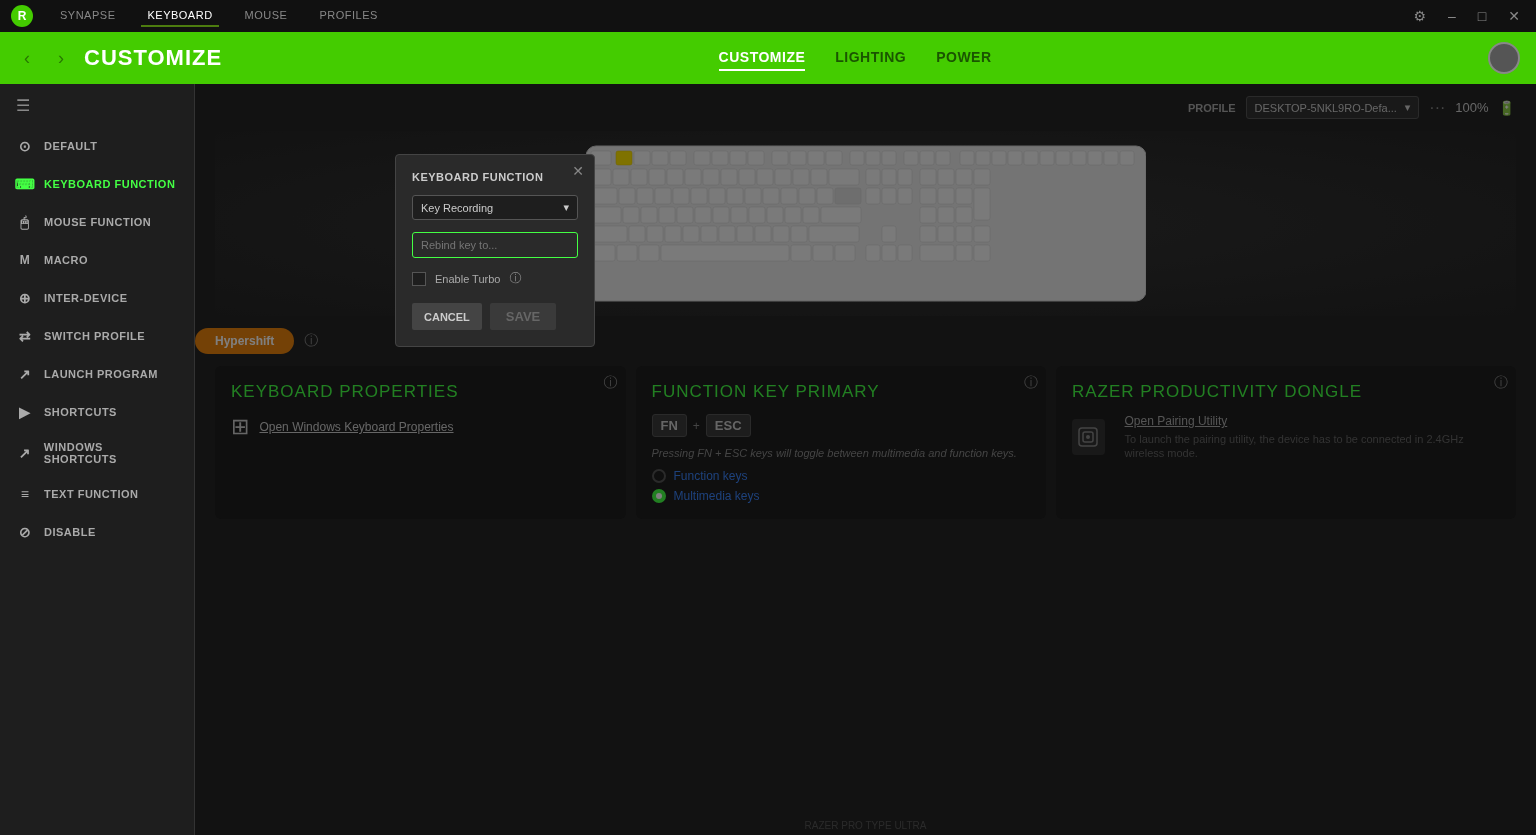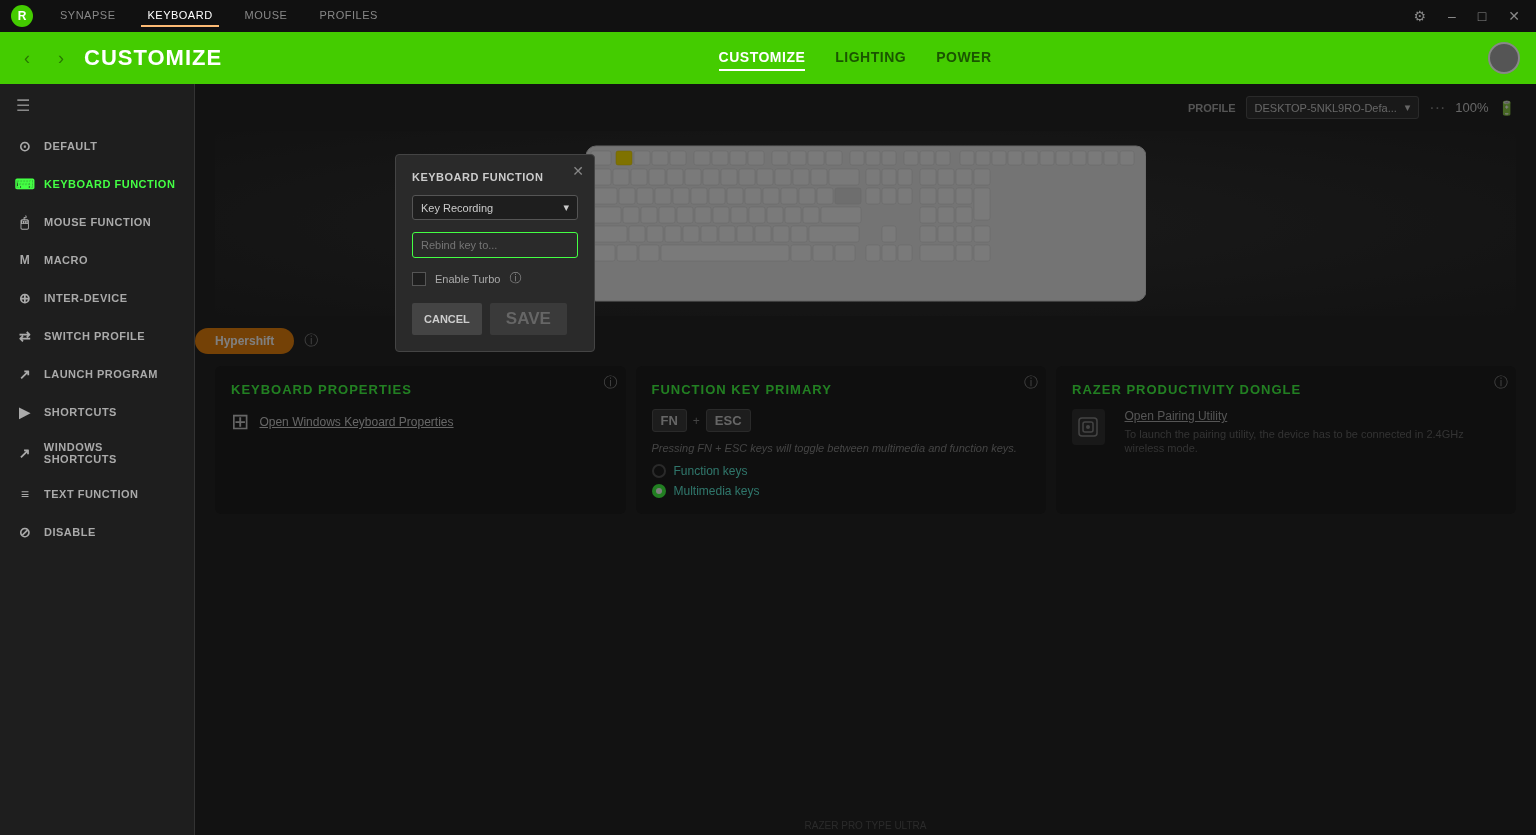--- a/index.html
+++ b/index.html
@@ -7,21 +7,21 @@
 
     
     .title-bar {
       display: flex; align-items: center; background: #111; height: 32px; padding: 0 10px;
       justify-content: space-between;
     }
     .title-bar-left { display: flex; align-items: center; gap: 20px; }
     .title-bar-logo { width: 24px; height: 24px; }
     .title-bar-nav { display: flex; gap: 20px; }
     .nav-item { color: #888; font-size: 11px; font-weight: 400; letter-spacing: 0.5px; cursor: pointer; padding: 4px 6px; }
-    .nav-item.active { color: #fff; border-bottom: 2px solid #fdba74; }
+    .nav-item.active { color: #fff; border-bottom: 2px solid #4d7c0f; }
     .title-bar-right { display: flex; align-items: center; gap: 10px; }
     .title-btn { color: #888; font-size: 14px; cursor: pointer; padding: 2px 6px; }
 
     
     .top-toolbar {
       background: #44cc00; height: 52px; display: flex; align-items: center; padding: 0 16px;
       justify-content: space-between;
     }
     .toolbar-left { display: flex; align-items: center; gap: 12px; }
     .toolbar-nav-btn { color: #1a5500; font-size: 18px; cursor: pointer; padding: 4px 8px; opacity: 0.7; }
@@ -75,30 +75,30 @@
     .hypershift-area { display: flex; justify-content: flex-start; align-items: center; gap: 10px; padding: 12px 0; }
     .hypershift-btn { background: #e8820c; color: #fff; font-size: 12px; font-weight: 700; padding: 6px 20px; border-radius: 20px; cursor: pointer; border: none; }
     .hypershift-info { color: #888; font-size: 14px; cursor: pointer; }
 
     
     .bottom-panels { display: flex; gap: 10px; padding: 0 20px 15px; }
     .panel-card { background: #1e1e1e; border-radius: 6px; padding: 16px; position: relative; }
     .panel-card-left { flex: 1; }
     .panel-card-right { width: 460px; }
     .panel-info-btn { position: absolute; top: 8px; right: 8px; color: #888; font-size: 14px; cursor: pointer; }
-    .panel-title { color: #44ff44; font-size: 13px; font-weight: 700; letter-spacing: 1px; margin-bottom: 12px; }
+    .panel-title { color: #44ff44; font-size: 17px; font-weight: 400; letter-spacing: 1px; margin-bottom: 12px; }
     .panel-row { display: flex; align-items: center; gap: 10px; }
     .panel-windows-icon { font-size: 22px; color: #ccc; }
     .panel-link { color: #ccc; text-decoration: underline; cursor: pointer; font-size: 12px; }
     .function-key-row { display: flex; align-items: center; gap: 6px; margin-bottom: 10px; }
     .key-badge { background: #3a3a3a; border: 1px solid #555; color: #ccc; font-size: 13px; font-weight: 700; padding: 3px 8px; border-radius: 3px; }
     .key-plus { color: #888; font-size: 12px; }
     .panel-desc { color: #888; font-size: 11px; margin-bottom: 10px; font-style: italic; }
     .radio-group { display: flex; flex-direction: column; gap: 6px; }
-    .radio-item { display: flex; align-items: flex-start; gap: 8px; font-size: 12px; color: #5eead4; cursor: pointer; }
+    .radio-item { display: flex; align-items: flex-start; gap: 8px; font-size: 12px; color: #3b82f6; cursor: pointer; }
     .radio-circle { width: 14px; height: 14px; border-radius: 50%; border: 2px solid #555; display: flex; align-items: center; justify-content: center; }
     .radio-circle.active { border-color: #44ff44; background: #44ff44; }
     .radio-circle.active::after { content: ''; width: 6px; height: 6px; border-radius: 50%; background: #fff; }
 
     
     .dongle-icon-wrap { width: 36px; height: 36px; background: #333; border-radius: 4px; display: flex; align-items: center; justify-content: center; font-size: 20px; color: #888; }
     .dongle-link { color: #aaa; text-decoration: underline; font-size: 12px; cursor: pointer; margin-bottom: 4px; display: block; }
     .dongle-desc { color: #666; font-size: 11px; }
 
     
@@ -114,21 +114,21 @@
     }
     .modal-input {
       width: 100%; background: transparent; border: 1px solid #44ff44; color: #888; font-size: 11px; padding: 6px 8px; border-radius: 3px; margin-bottom: 12px; outline: none;
     }
     .modal-checkbox-row { display: flex; align-items: center; gap: 9px; margin-bottom: 16px; }
     .modal-checkbox { width: 14px; height: 14px; border: 1px solid #555; background: #1e1e1e; }
     .modal-checkbox-label { color: #aaa; font-size: 11px; }
     .modal-checkbox-info { color: #888; font-size: 12px; cursor: pointer; }
     .modal-btns { display: flex; gap: 8px; }
     .btn-cancel { background: #444; color: #ccc; border: none; padding: 6px 12px; font-size: 11px; font-weight: 700; border-radius: 2px; cursor: pointer; }
-    .btn-save { background: #3a3a3a; color: #666; border: none; padding: 6px 16px; font-size: 17px; font-weight: 700; border-radius: 2px; cursor: pointer; }
+    .btn-save { background: #3a3a3a; color: #666; border: none; padding: 6px 16px; font-size: 13px; font-weight: 700; border-radius: 2px; cursor: pointer; }
 
     .footer-bar { position: absolute; bottom: 0; width: 100%; text-align: center; color: #555; font-size: 10px; padding: 4px; }
   </style>
 </head>
 <body>
 
 <div class="title-bar">
   <div class="title-bar-left">
     <div class="title-bar-logo">
       <svg viewBox="0 0 24 24" width="24" height="24">
@@ -424,21 +424,21 @@
           <label class="radio-item">
             <div class="radio-circle active"></div>
             <span>Multimedia keys</span>
           </label>
         </div>
       </div>
 
       <div class="panel-card panel-card-right">
         <span class="panel-info-btn">ⓘ</span>
         <div class="panel-title">RAZER PRODUCTIVITY DONGLE</div>
-        <div class="panel-row" style="gap:20px;align-items:flex-start;">
+        <div class="panel-row" style="gap:20px;align-items:center;">
           <div class="dongle-icon-wrap">
             <svg width="22" height="22" viewBox="0 0 22 22">
               <rect x="2" y="2" width="18" height="18" rx="3" fill="none" stroke="#888" stroke-width="1.5"></rect>
               <rect x="6" y="6" width="10" height="10" rx="2" fill="none" stroke="#888" stroke-width="1.5"></rect>
               <circle cx="11" cy="11" r="2" fill="#888"></circle>
             </svg>
           </div>
           <div>
             <a class="dongle-link">Open Pairing Utility</a>
             <span class="dongle-desc">To launch the pairing utility, the device has to be connected in 2.4GHz wireless mode.</span>

